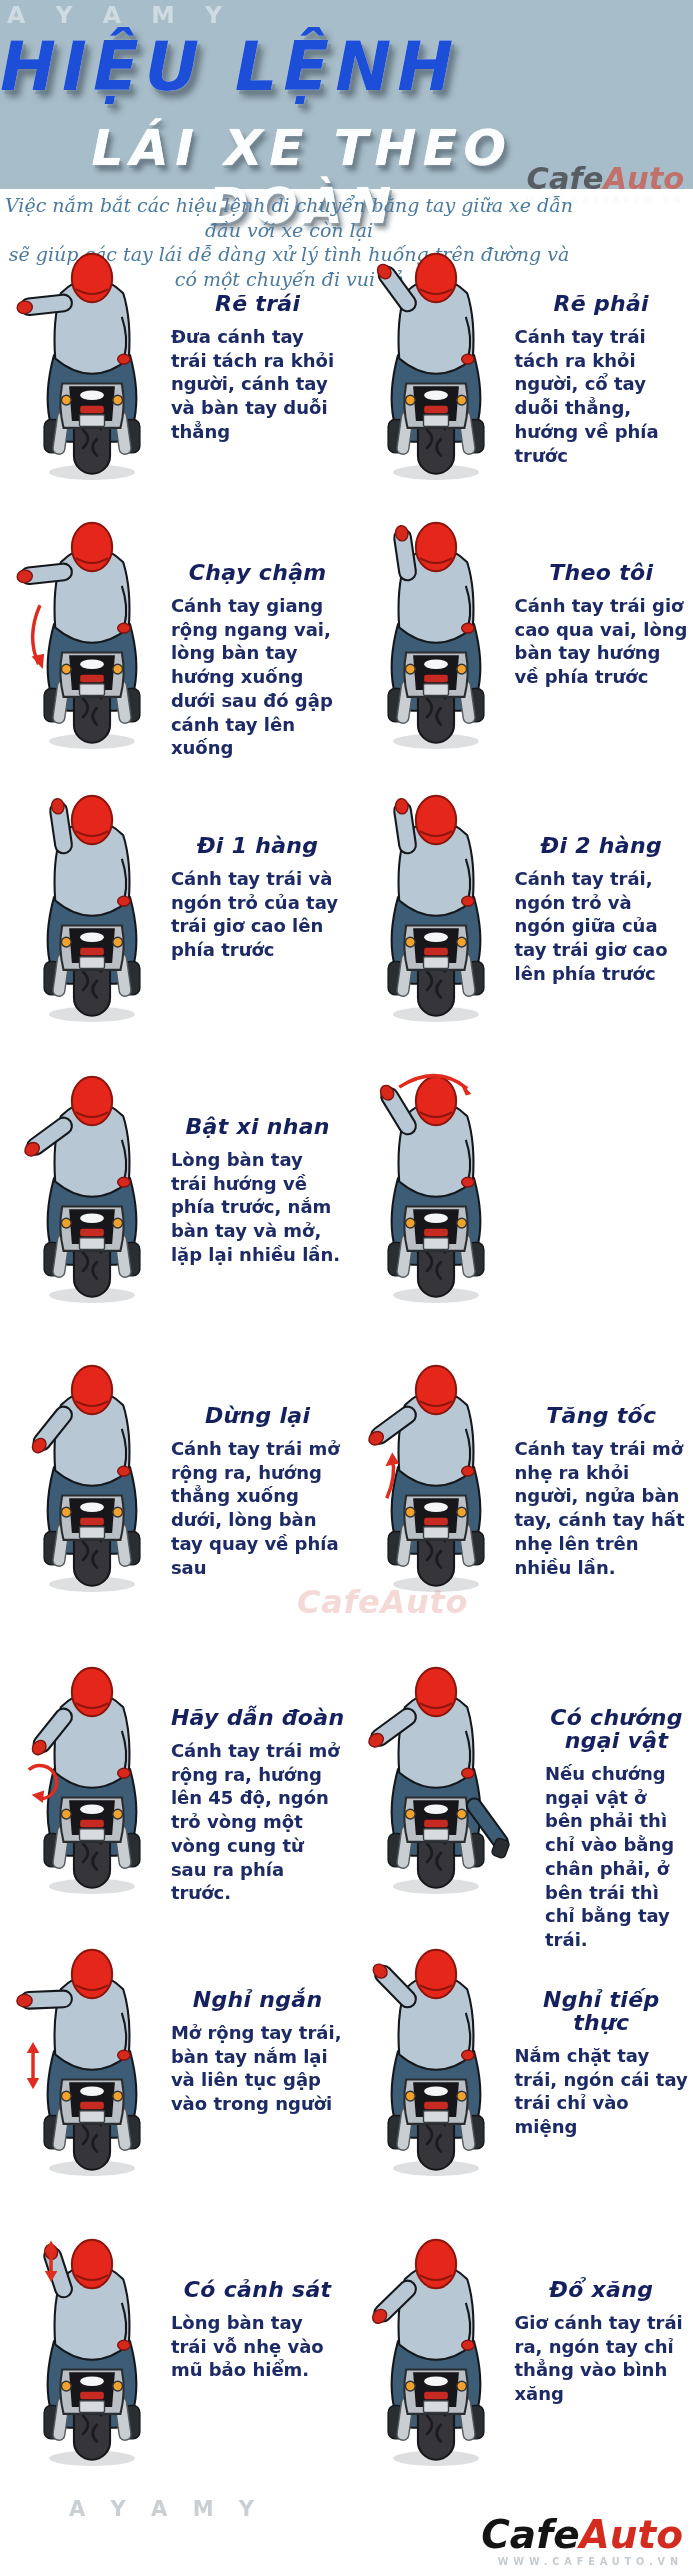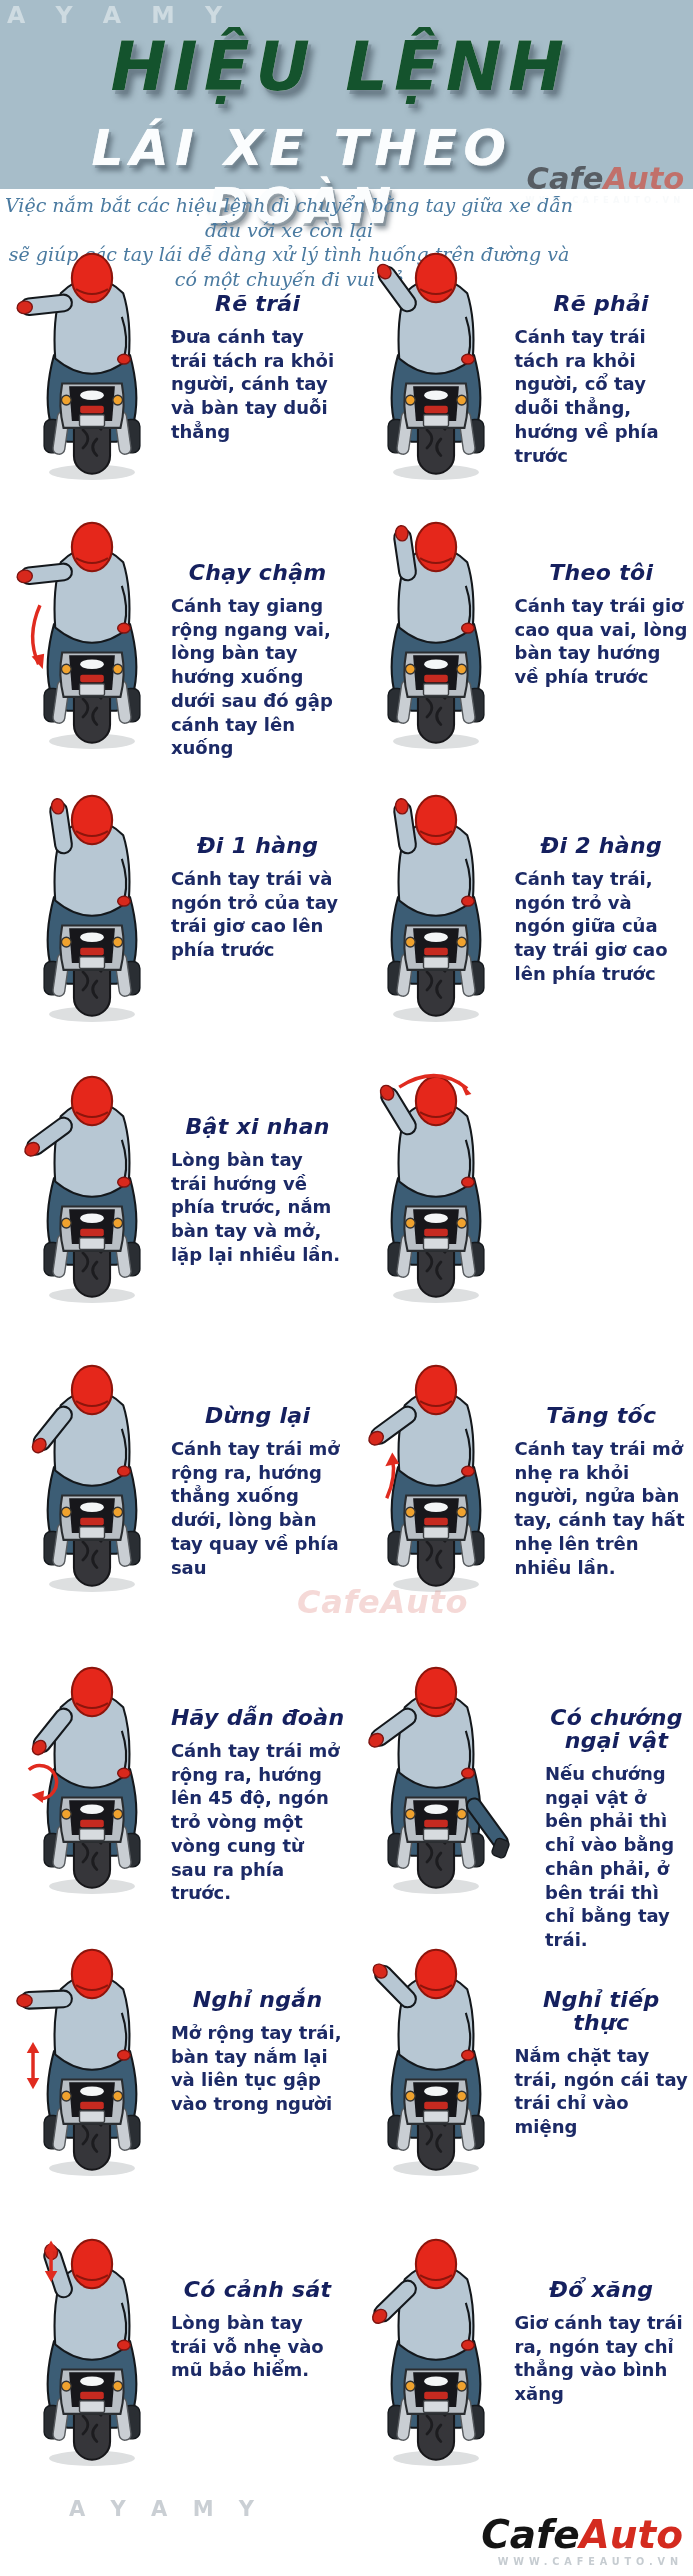--- a/index.html
+++ b/index.html
@@ -2,23 +2,23 @@
 <html style="font-size:11px"><head>
 <meta charset="utf-8">
 <style>
   html,body{margin:0;padding:0;background:#fff;}
   #page{position:relative;width:694px;height:2576px;background:#fff;overflow:hidden;
         font-family:"DejaVu Sans","Liberation Sans",sans-serif;}
   
   #band{position:absolute;top:0;left:0;width:694px;height:189px;background:#a7bdc9;}
   .wm-top{position:absolute;top:1.4px;left:7px;font-size:23.6px;font-weight:bold;
           letter-spacing:11px;color:rgba(255,255,255,.45);}
-  #title1{position:absolute;top:28px;left:0;width:570px;text-align:right;
+  #title1{position:absolute;top:28px;left:0;width:570px;text-align:left;
           font-size:67px;font-weight:bold;font-style:italic;letter-spacing:.09em;
-          color:#14532d;
+          color:#1d4ed8;
           text-shadow:0 0 0.7px #fff,2.8px 3.5px 0 rgba(110,128,140,.55),5.5px 7px 6.2px rgba(50,64,75,.55);}
   #title2{position:absolute;top:119px;left:0;width:604px;text-align:center;
           font-size:50px;font-weight:bold;font-style:italic;letter-spacing:.13em;
           color:#fbfdfe;
           text-shadow:0 0 0.7px #fff,2.1px 2.8px 0 rgba(110,128,140,.5),4.2px 5.5px 5.5px rgba(50,64,75,.5);}
   .logo{font-style:italic;font-weight:bold;line-height:1;}
   .logo .cafe{color:#575d63;}
   .logo .auto{color:#c1706a;}
   #logo-top{position:absolute;top:164px;right:9.7px;text-align:right;font-size:30.5px;}
   #logo-top .url{display:block;font-style:normal;font-weight:bold;font-size:8.3px;

